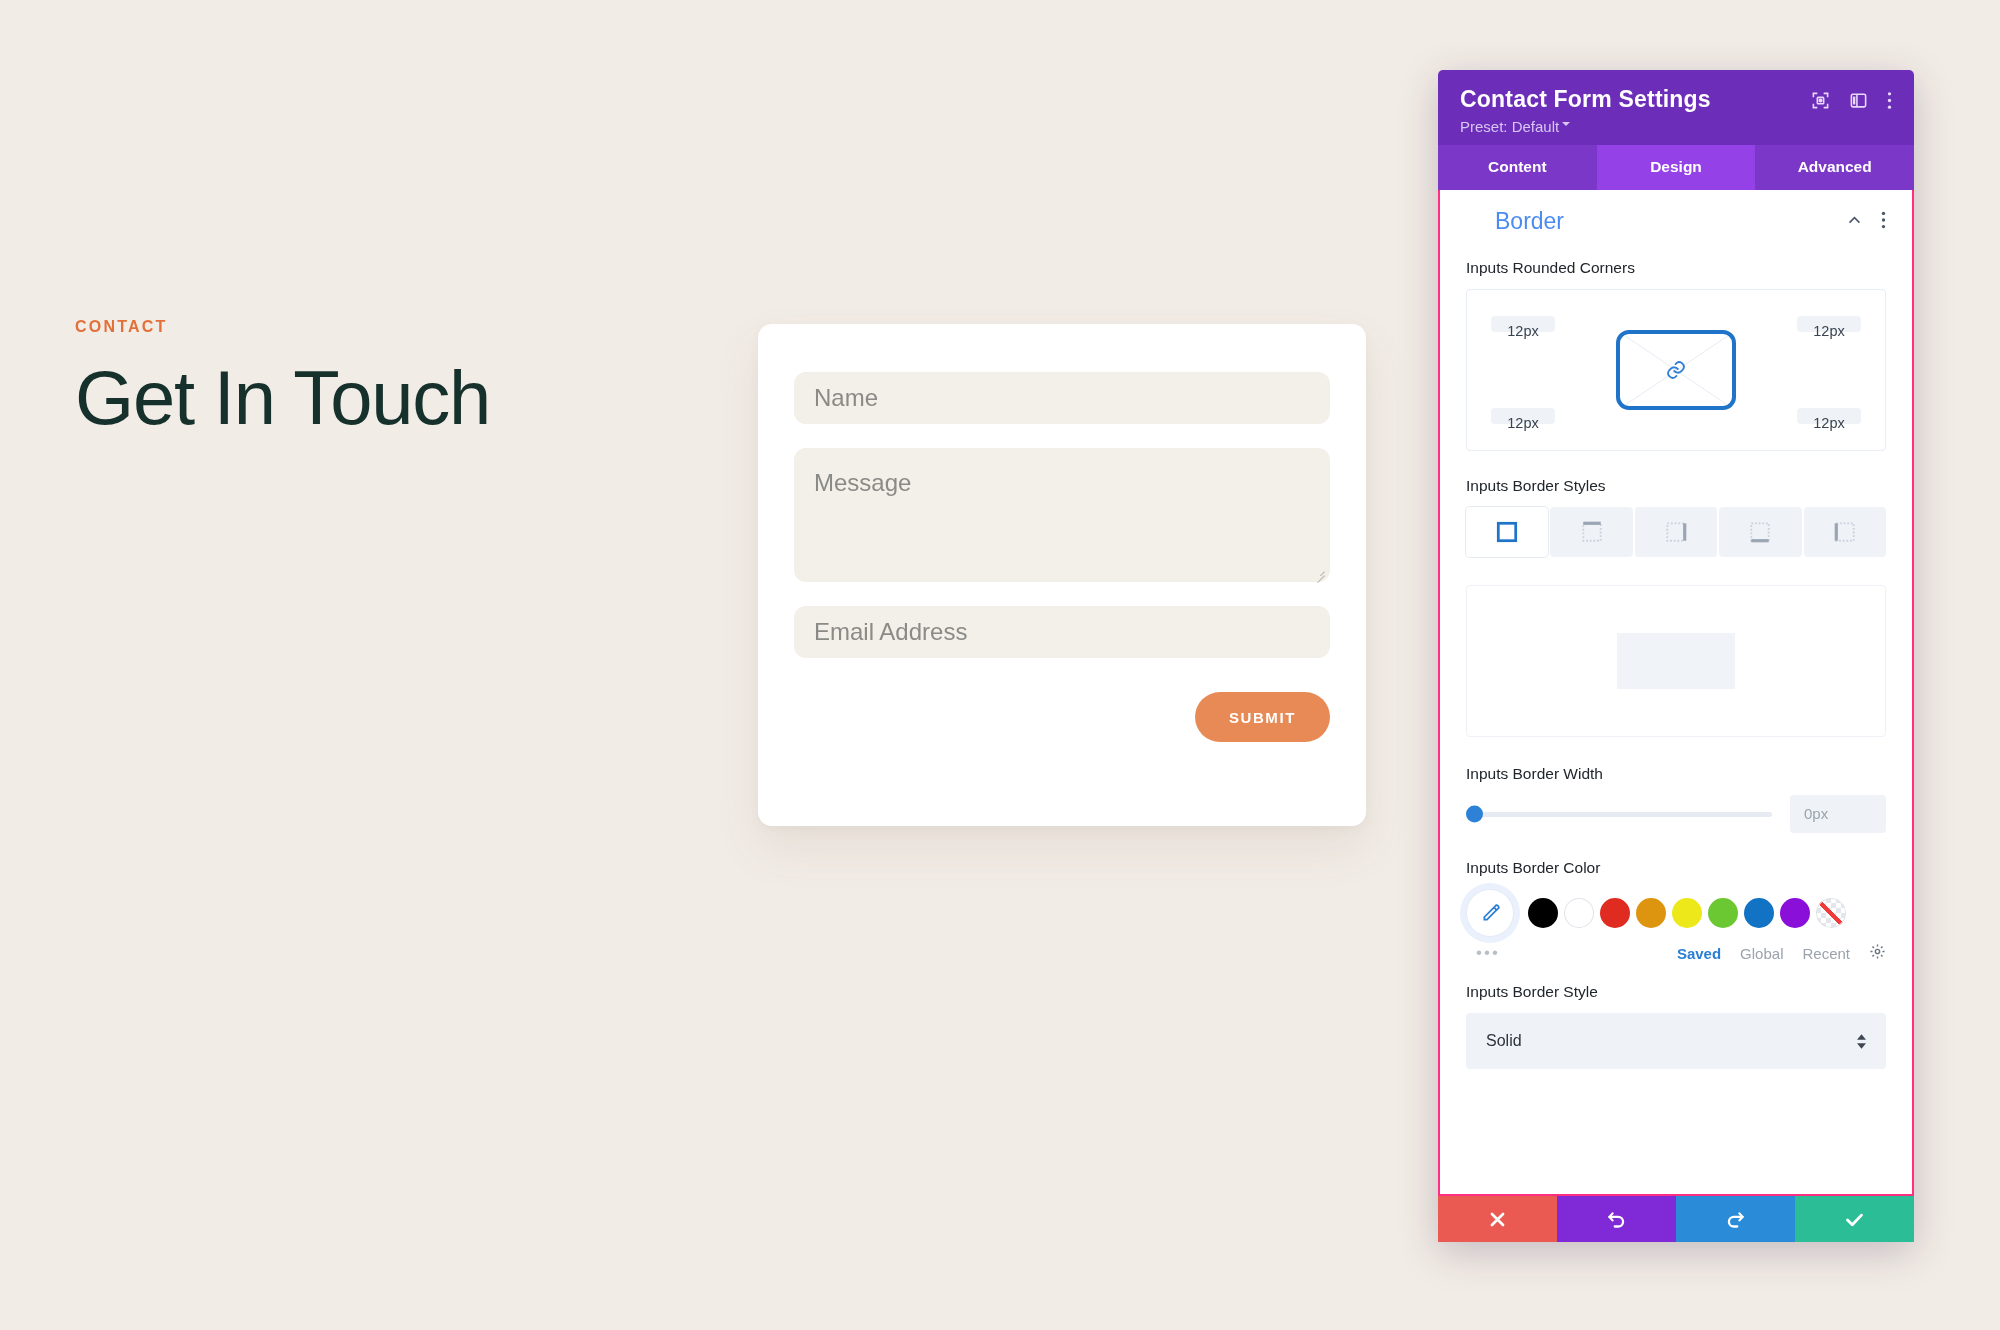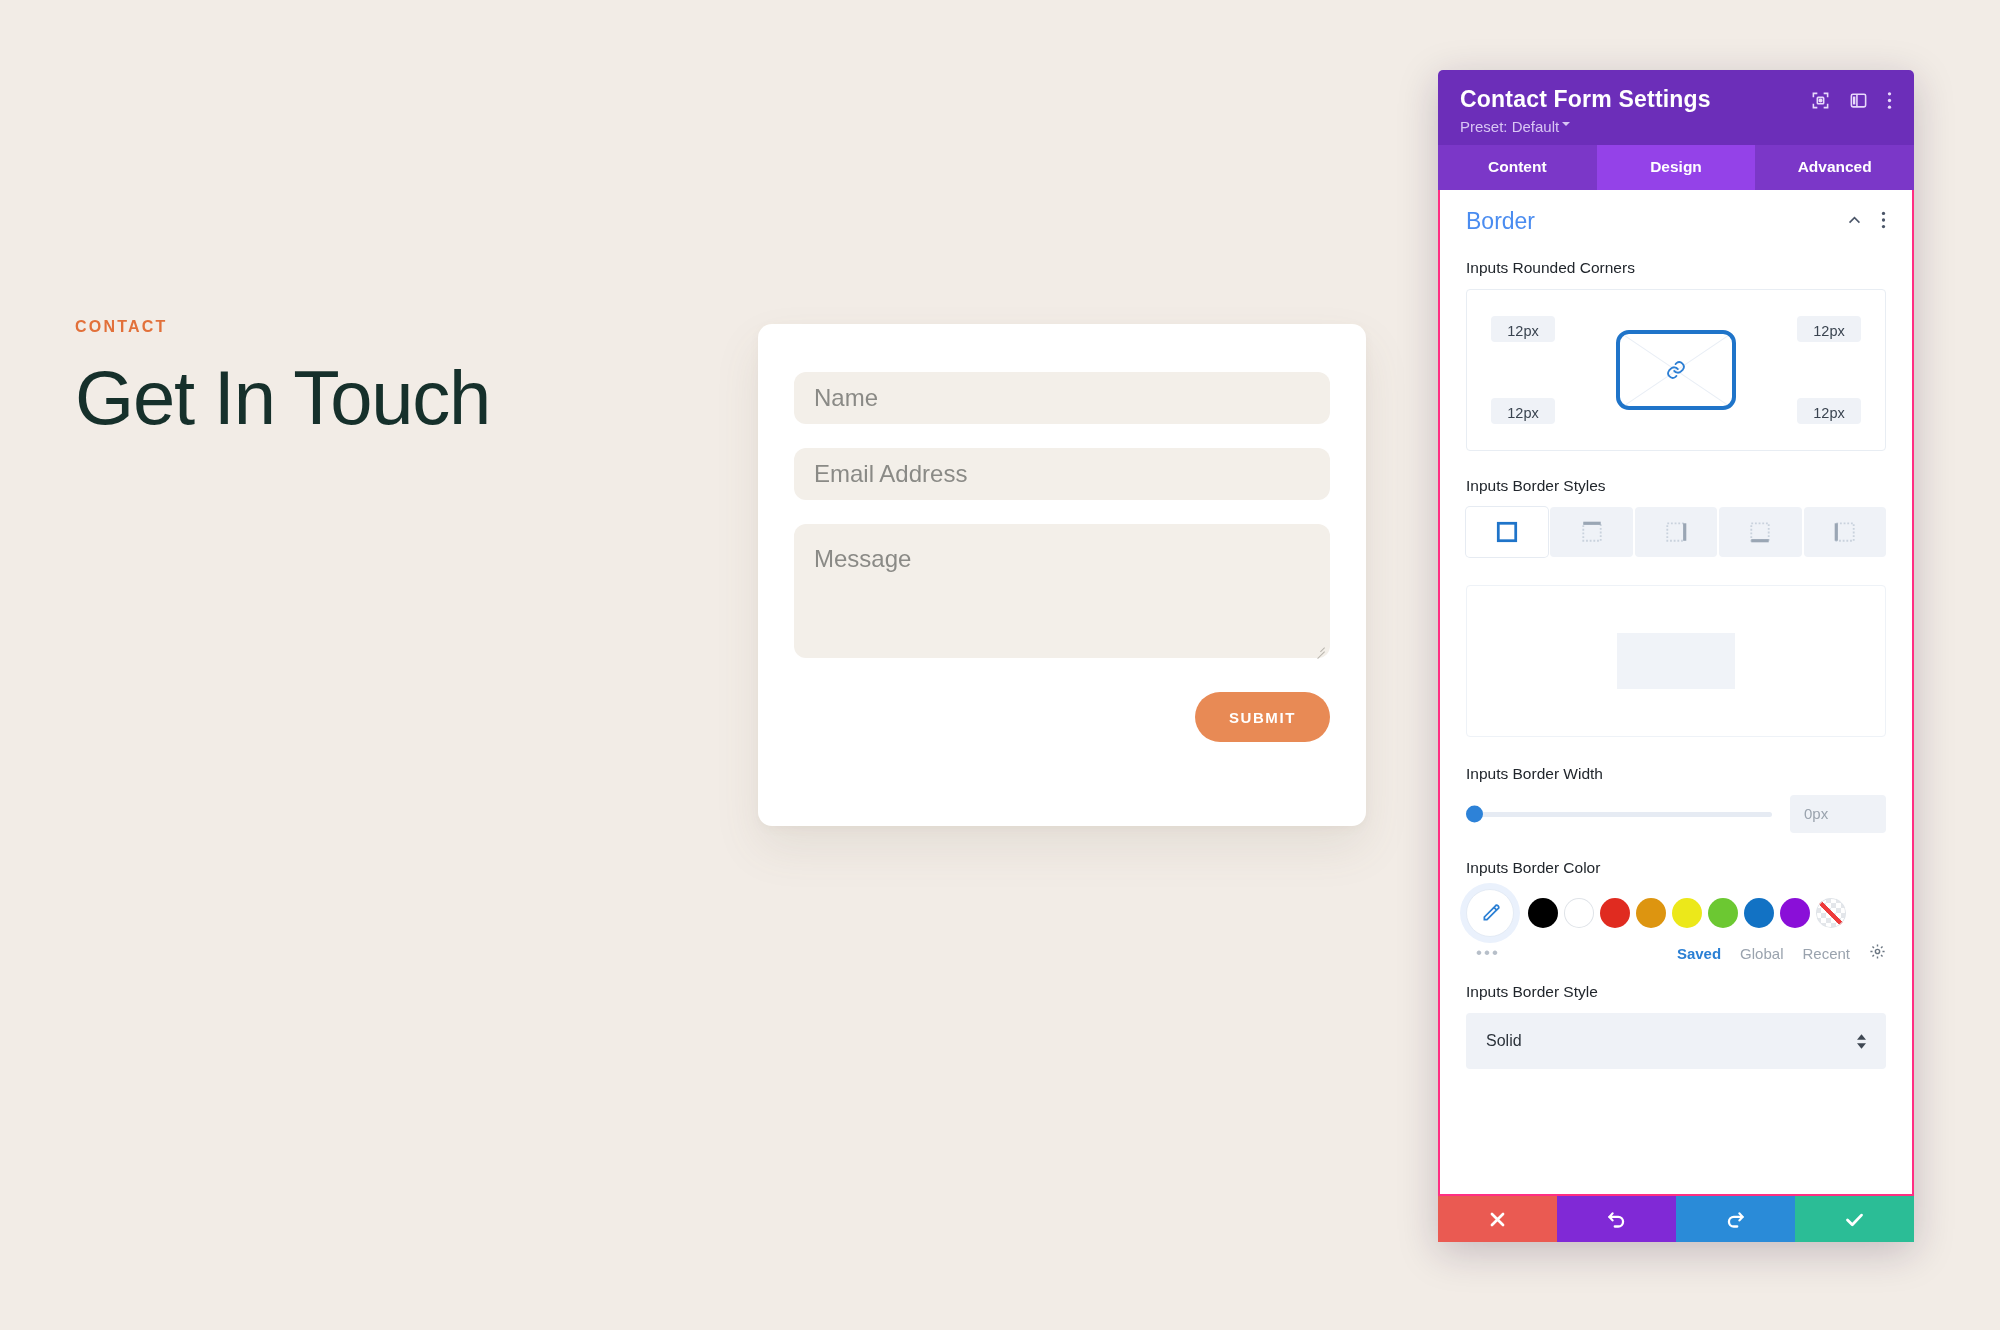--- a/index.html
+++ b/index.html
@@ -93,35 +93,35 @@
     padding: 13px 0 14px 0; font-size: 15.5px; font-weight: 600; cursor: pointer;
   }
   .tab.active { background: #9442e8; }
 
   .panel-body {
     flex: 1; background: #fff; overflow: hidden; position: relative;
     border: 2px solid #ff2e82; border-top: 0;
   }
   .scroll-inner { padding: 18px 26px 22px 26px; }
 
-  .section-head { display: flex; align-items: center; justify-content: space-between; margin-bottom: 24px; }
+  .section-head { display: flex; align-items: center; justify-content: space-between; margin-bottom: 24px; margin-left: 29px; }
   .section-title { color: #4a8cf0; font-size: 23px; }
   .section-tools { display: flex; align-items: center; gap: 18px; color: #4a5568; }
 
   .control-label { font-size: 15.5px; color: #21262c; margin-bottom: 12px; font-weight: 400; }
 
   
   .corners-box {
     border: 1px solid #e8edf3; border-radius: 4px;
     height: 162px; position: relative; margin-bottom: 26px;
     display: flex; align-items: center; justify-content: center;
   }
   .corner-val {
     position: absolute; background: #eff2f7; border-radius: 4px;
-    width: 64px; height: 26px; line-height: 30px; text-align: center;
+    width: 64px; height: 16px; line-height: 30px; text-align: center;
     font-size: 14.5px; color: #3a4450;
   }
   .corner-val.tl { left: 24px;  top: 26px; }
   .corner-val.tr { right: 24px; top: 26px; }
   .corner-val.bl { left: 24px;  bottom: 26px; }
   .corner-val.br { right: 24px; bottom: 26px; }
   .corner-shape {
     width: 120px; height: 80px; border: 4px solid #1f74c9; border-radius: 13px;
     position: relative; display: flex; align-items: center; justify-content: center;
   }
@@ -211,28 +211,28 @@
 
 <div class="page">
 
   <div class="intro">
     <div class="eyebrow">CONTACT</div>
     <h1 class="headline">Get In Touch</h1>
   </div>
 
   <div class="form-card">
     <div class="field field-text">Name</div>
-    <div class="field field-text">Email Address</div>
     <div class="field field-area">
       <span>Message</span>
       <span class="resize-grip">
           <i></i>
           <i></i>
         </span>
     </div>
+    <div class="field field-text">Email Address</div>
     <div class="submit-row">
       <button class="submit-btn">SUBMIT</button>
     </div>
   </div>
 
   <div class="panel">
 
     <div class="panel-header">
       <div class="ph-row">
         <div class="panel-title">Contact Form Settings</div>

